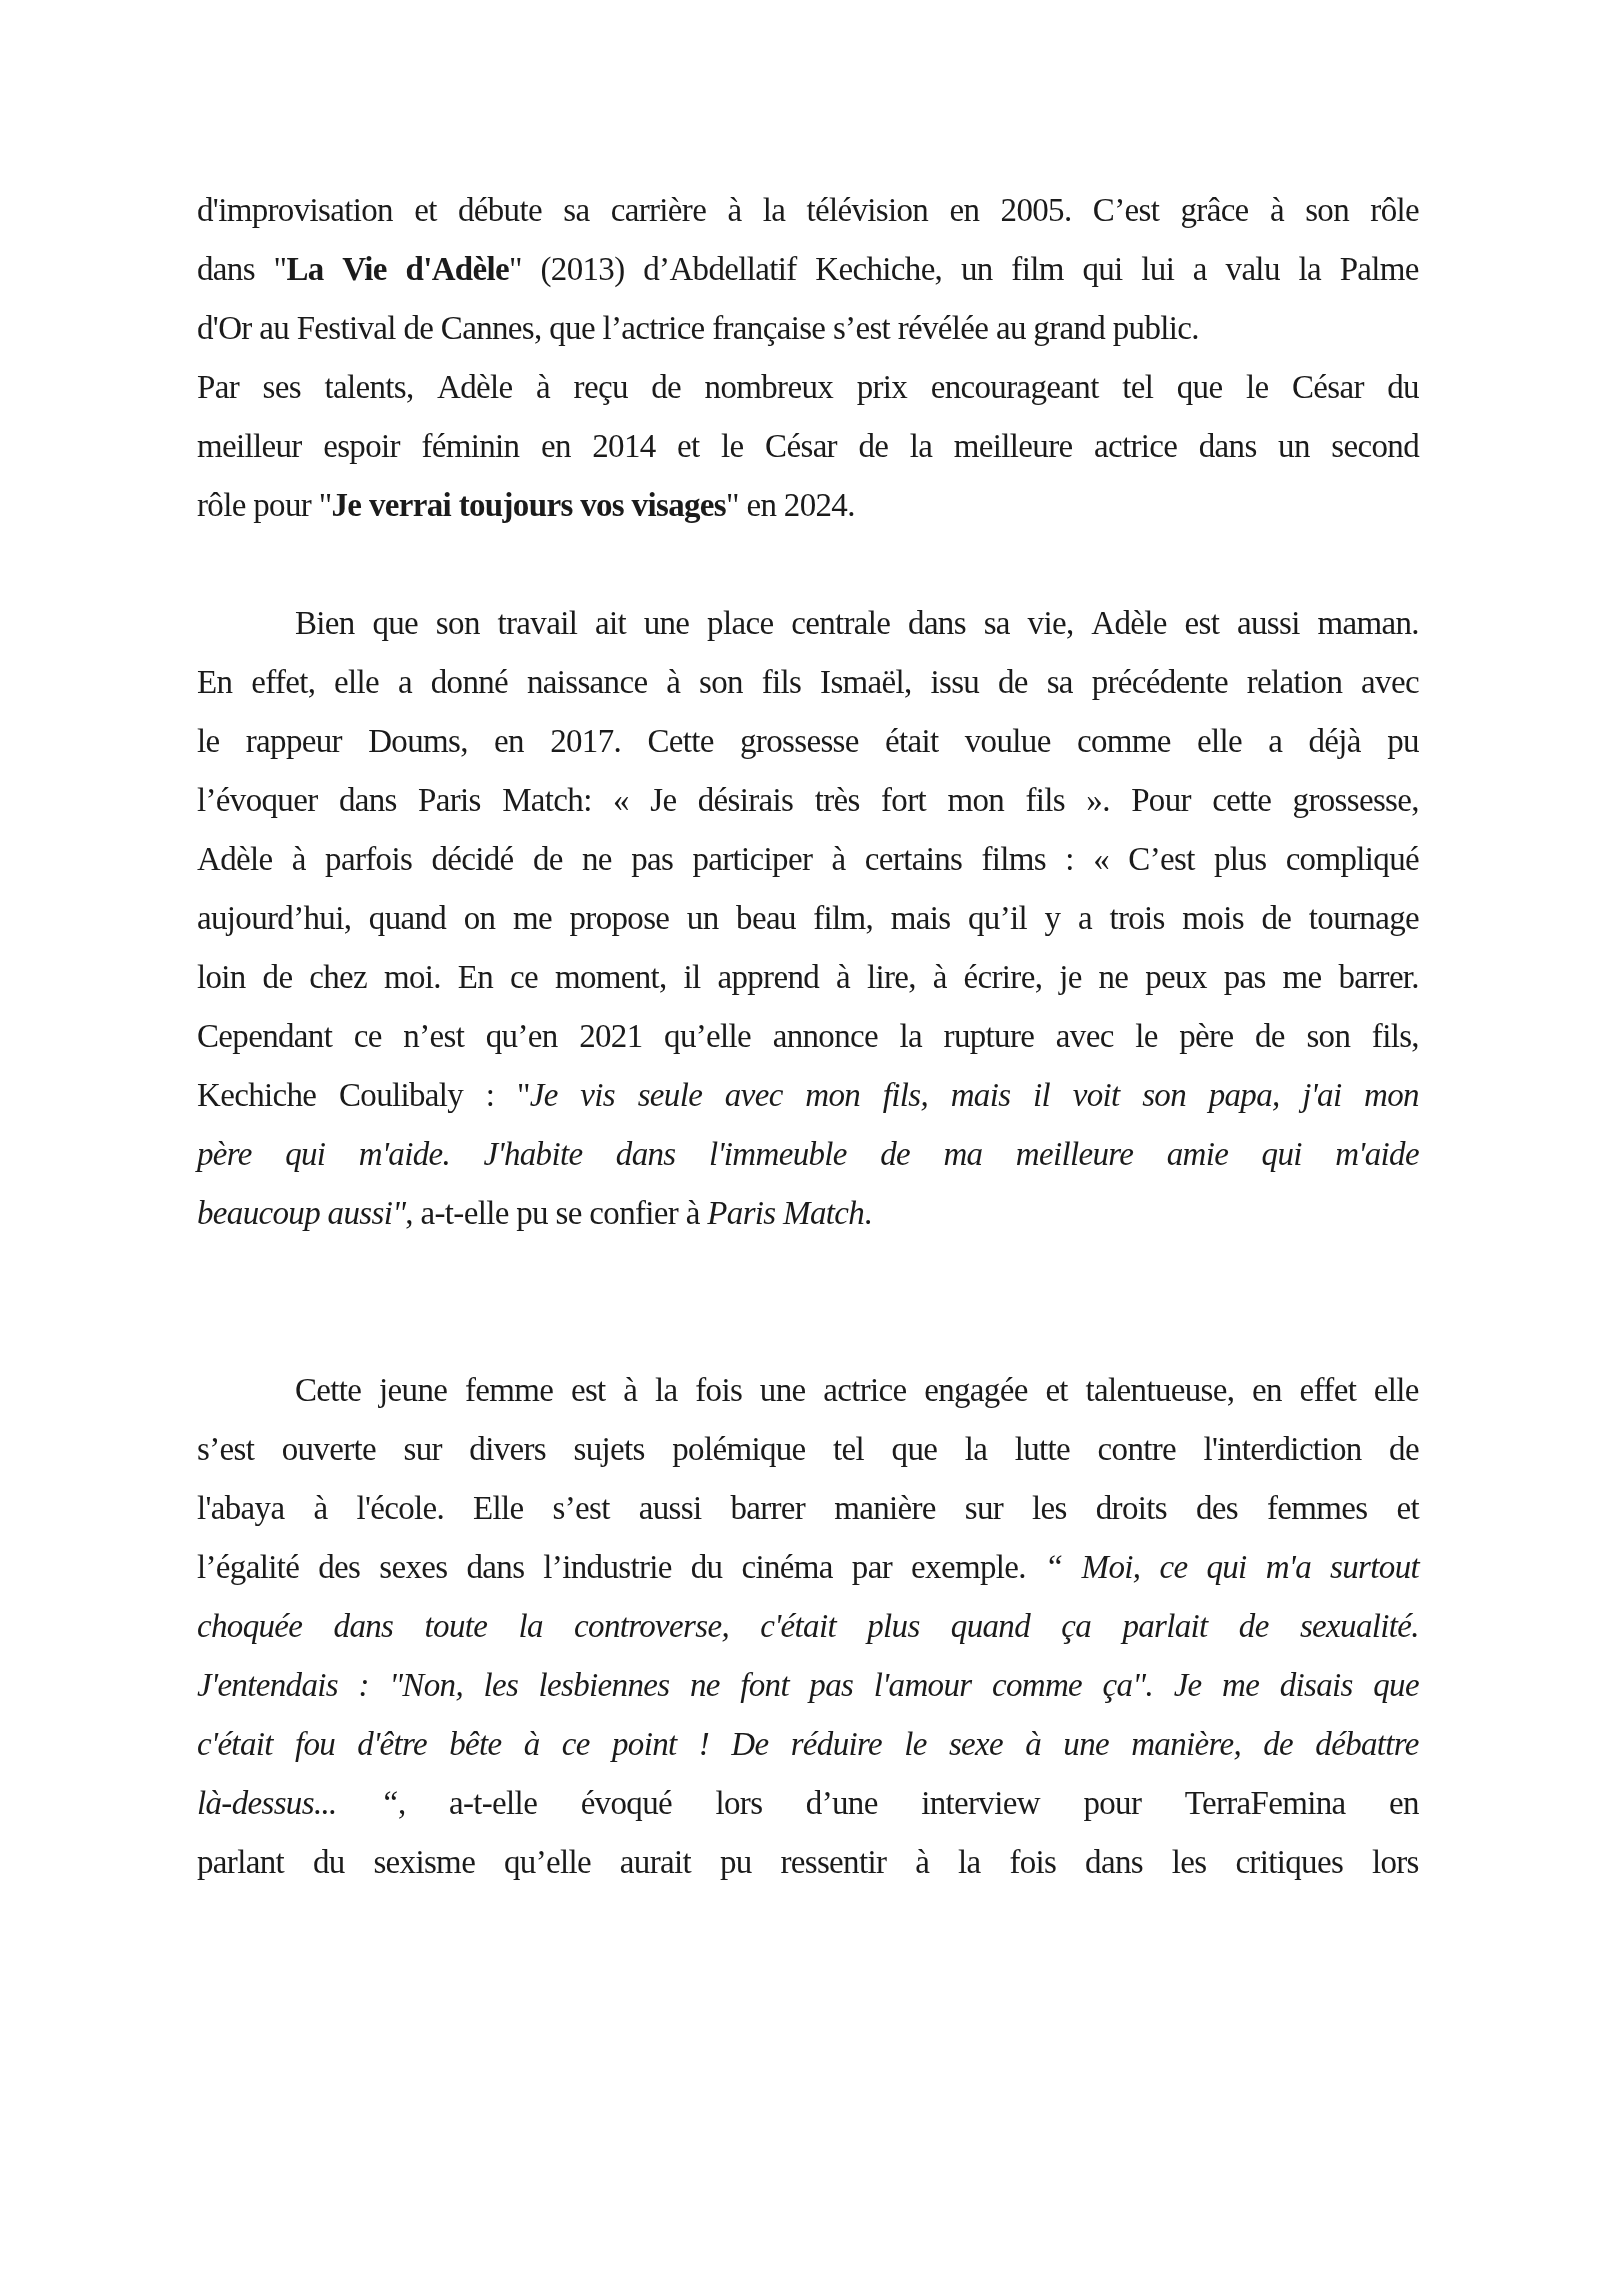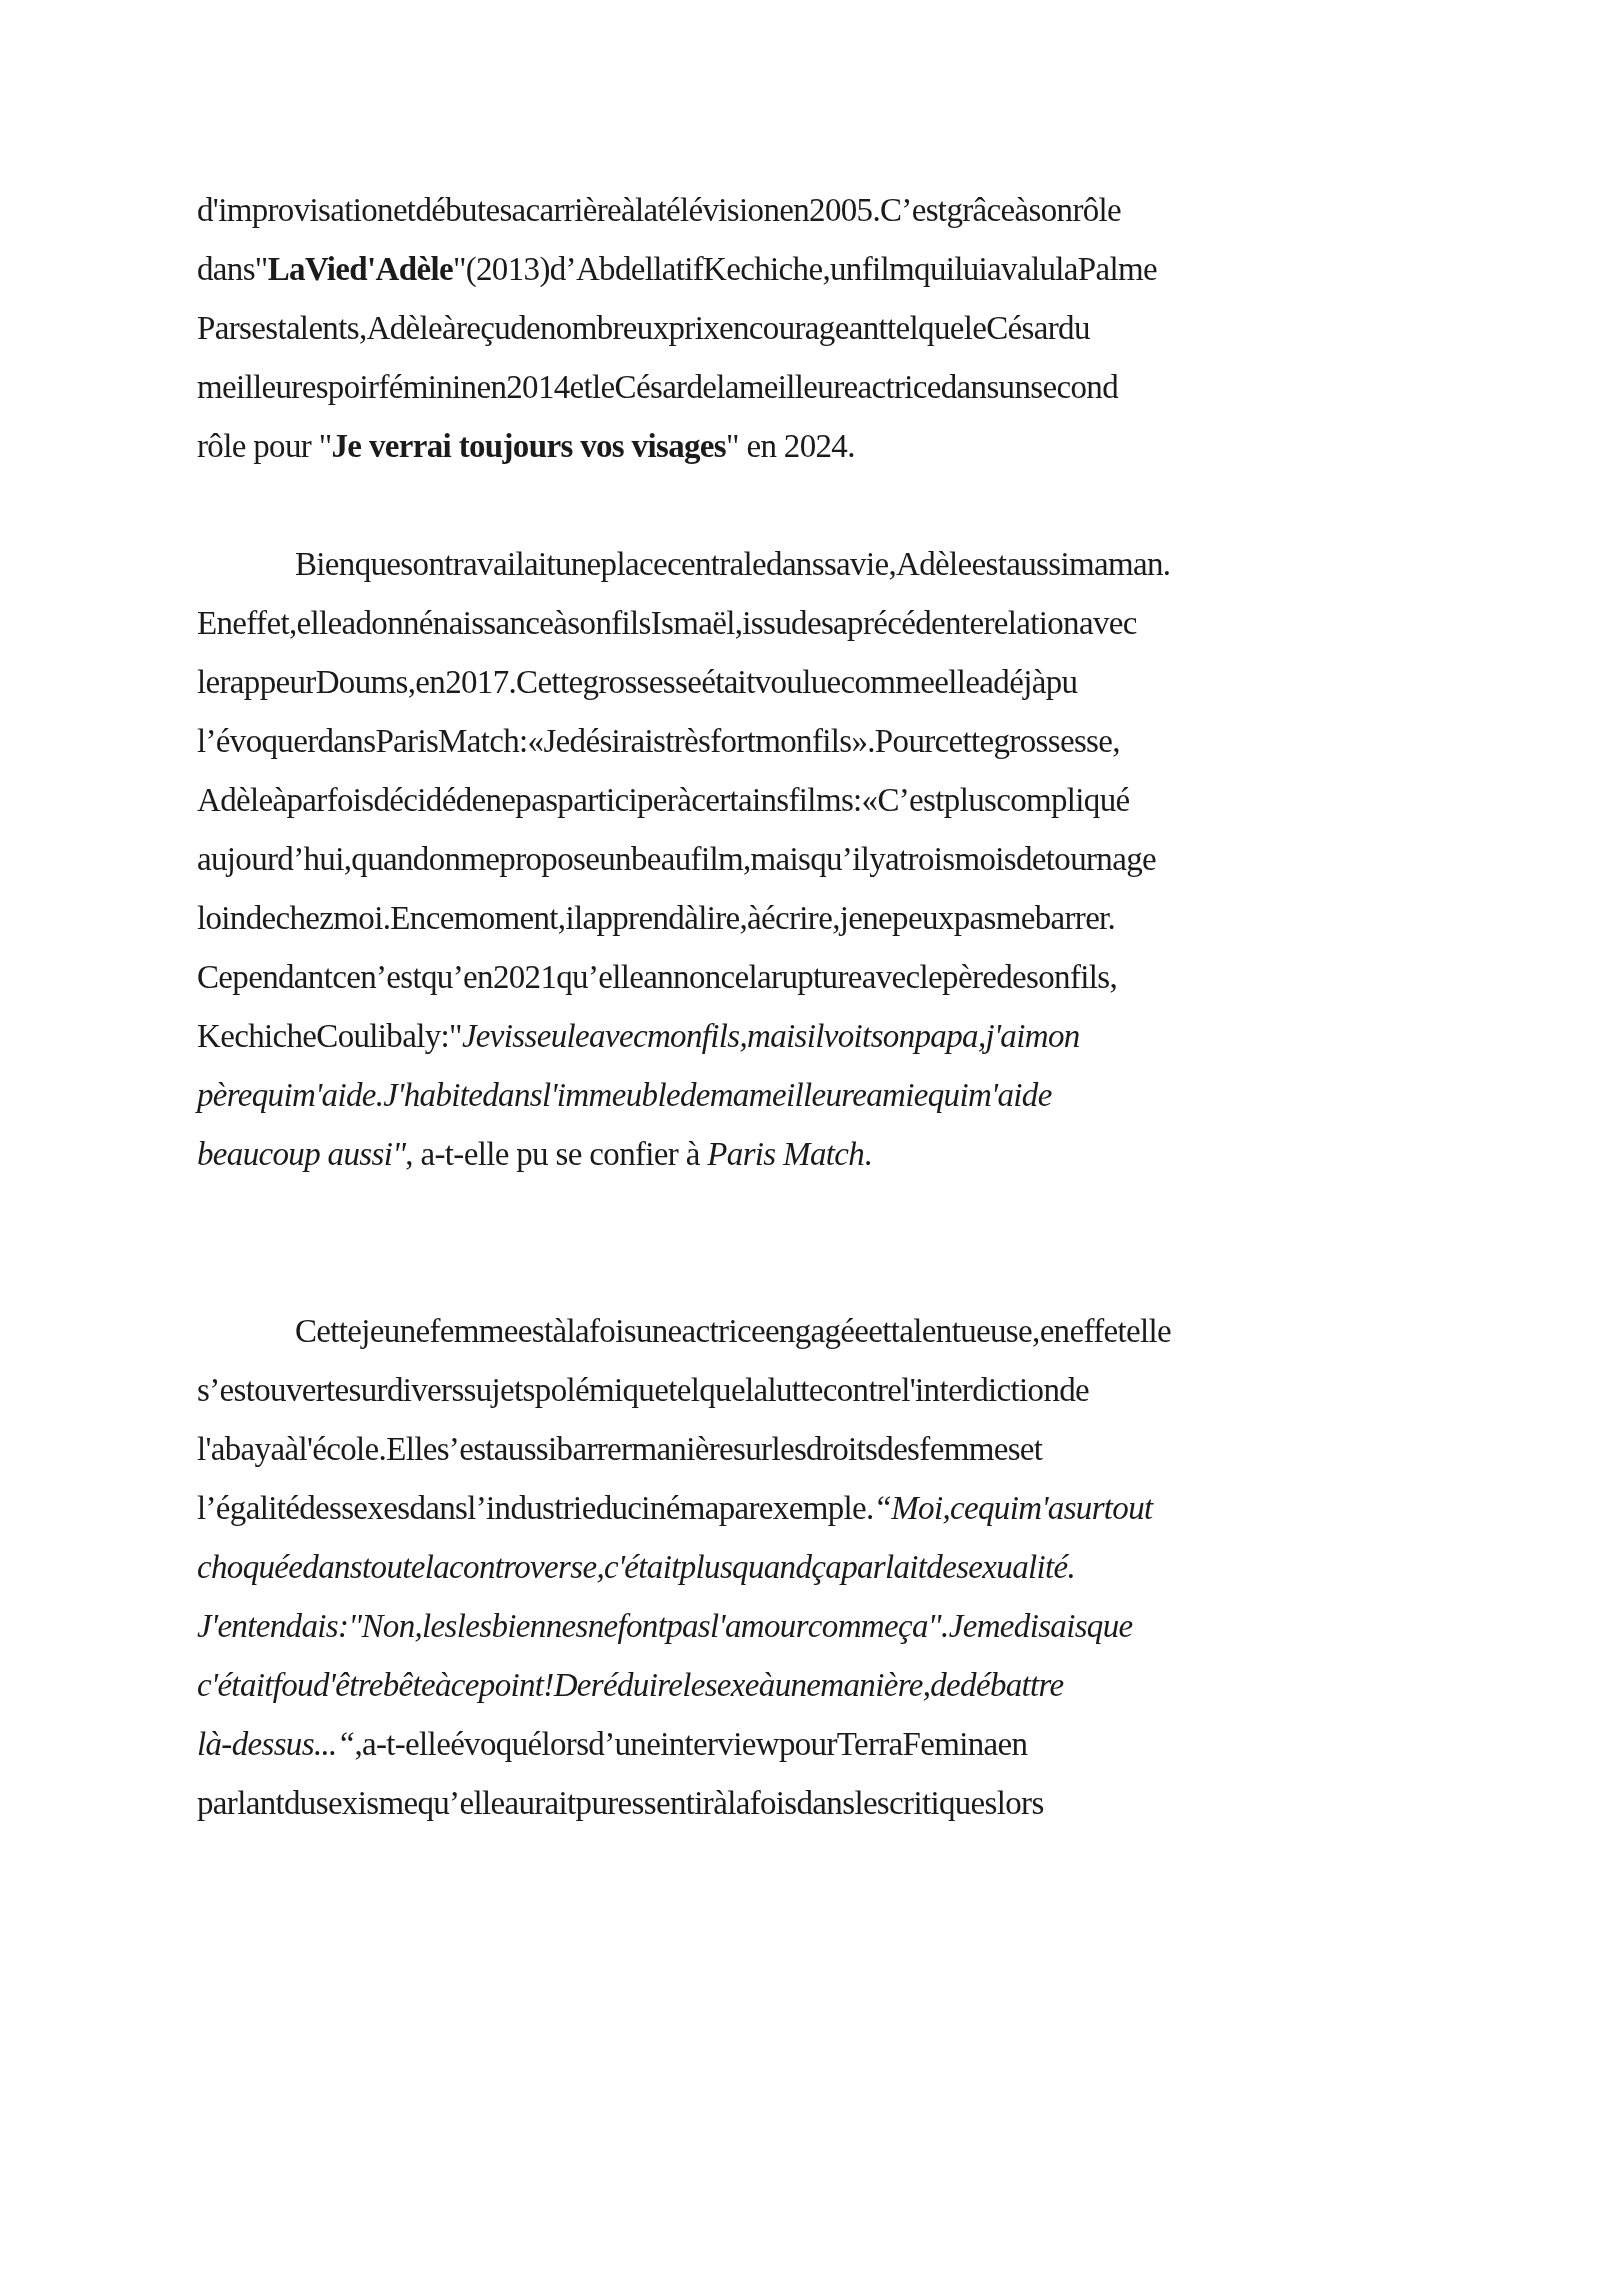--- a/index.html
+++ b/index.html
@@ -24,20 +24,21 @@
     width: 100%;
   }
   .line {
     height: 59px;
     line-height: 59px;
     white-space: nowrap;
   }
   
   .line.j {
     display: flex;
+    justify-content: space-between;
   }
   .line.j .w {
     white-space: pre;
   }
   .line.ind {
     padding-left: 98px;
   }
   .b { font-weight: bold; }
   .i { font-style: italic; }
 </style>
@@ -73,20 +74,21 @@
         <span class="w"><span>Kechiche,</span></span>
         <span class="w"><span>un</span></span>
         <span class="w"><span>film</span></span>
         <span class="w"><span>qui</span></span>
         <span class="w"><span>lui</span></span>
         <span class="w"><span>a</span></span>
         <span class="w"><span>valu</span></span>
         <span class="w"><span>la</span></span>
         <span class="w"><span>Palme</span></span>
       </div>
+      <div class="line"><span>d'Or au Festival de Cannes, que l’actrice française s’est révélée au grand public.</span></div>
       <div class="line j">
         <span class="w"><span>Par</span></span>
         <span class="w"><span>ses</span></span>
         <span class="w"><span>talents,</span></span>
         <span class="w"><span>Adèle</span></span>
         <span class="w"><span>à</span></span>
         <span class="w"><span>reçu</span></span>
         <span class="w"><span>de</span></span>
         <span class="w"><span>nombreux</span></span>
         <span class="w"><span>prix</span></span>

